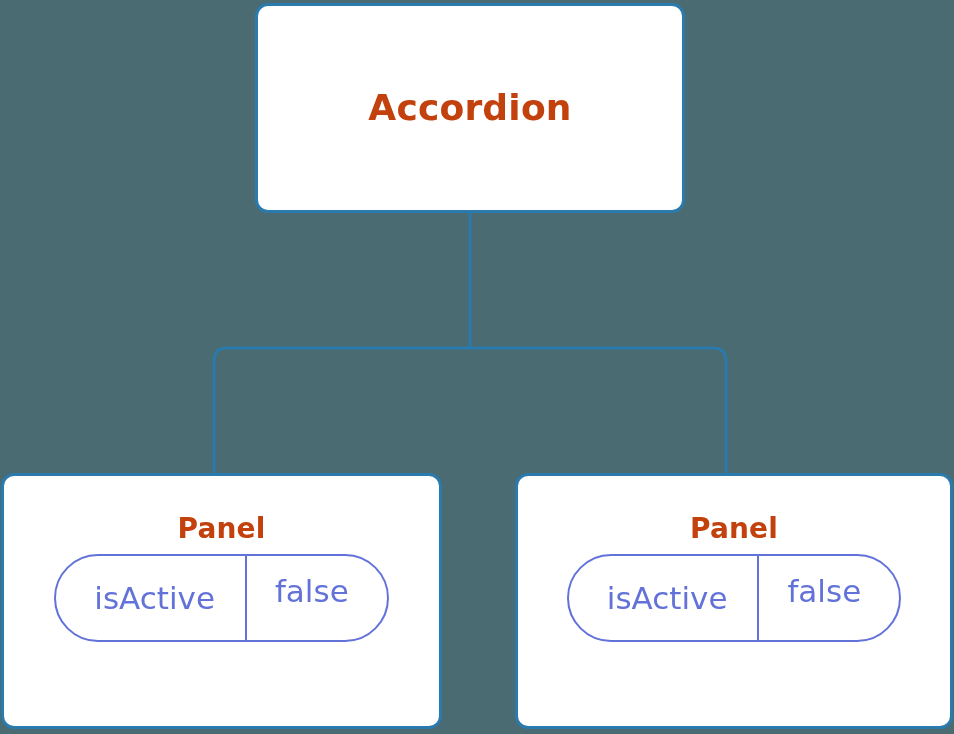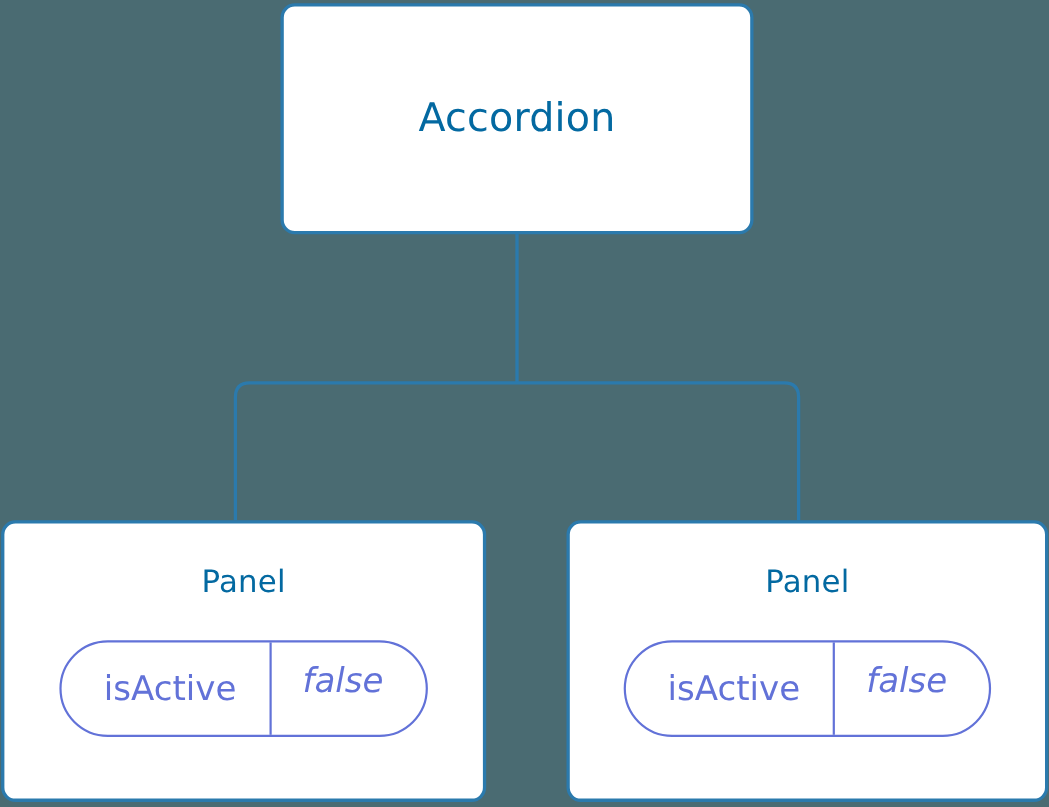--- a/index.html
+++ b/index.html
@@ -58,37 +58,37 @@
   }
   .node-child-right {
     left: 515px;
     top: 473px;
     width: 438px;
     height: 256px;
     padding-top: 38px;
   }
 
   .node-title {
-    color: #0369a1;
+    color: #c2410c;
     font-size: 36px;
-    font-weight: 400;
+    font-weight: 700;
     line-height: 1.1;
     letter-spacing: 0.2px;
     white-space: nowrap;
   }
   .node-child-left .node-title,
   .node-child-right .node-title {
     font-size: 28px;
   }
 
   
   .prop-pill {
     display: flex;
     align-items: stretch;
-    margin-top: 37px;
+    margin-top: 9px;
     height: 88px;
     border: 2px solid #6272d8;
     border-radius: 44px;
     box-sizing: border-box;
     background: transparent;
   }
   .prop-key,
   .prop-val {
     display: flex;
     align-items: center;
@@ -98,21 +98,20 @@
     font-weight: 400;
     white-space: nowrap;
     box-sizing: border-box;
   }
   .prop-key {
     padding: 0 30px 0 38px;
   }
   .prop-val {
     padding: 0 38px 13px 28px;
     border-left: 2px solid #6272d8;
-    font-style: italic;
   }
 </style>
 </head>
 <body>
 
 <div id="stage">
 
   <svg id="connectors" viewBox="0 0 954 734" xmlns="http://www.w3.org/2000/svg">
     <path fill="none" stroke="#2b7aad" stroke-width="3" stroke-linecap="butt" d="M 470 212 L 470 348"></path>
     <path fill="none" stroke="#2b7aad" stroke-width="3" stroke-linecap="butt" d="M 214 473 L 214 361 Q 214 348 227 348 L 713 348 Q 726 348 726 361 L 726 473"></path>

